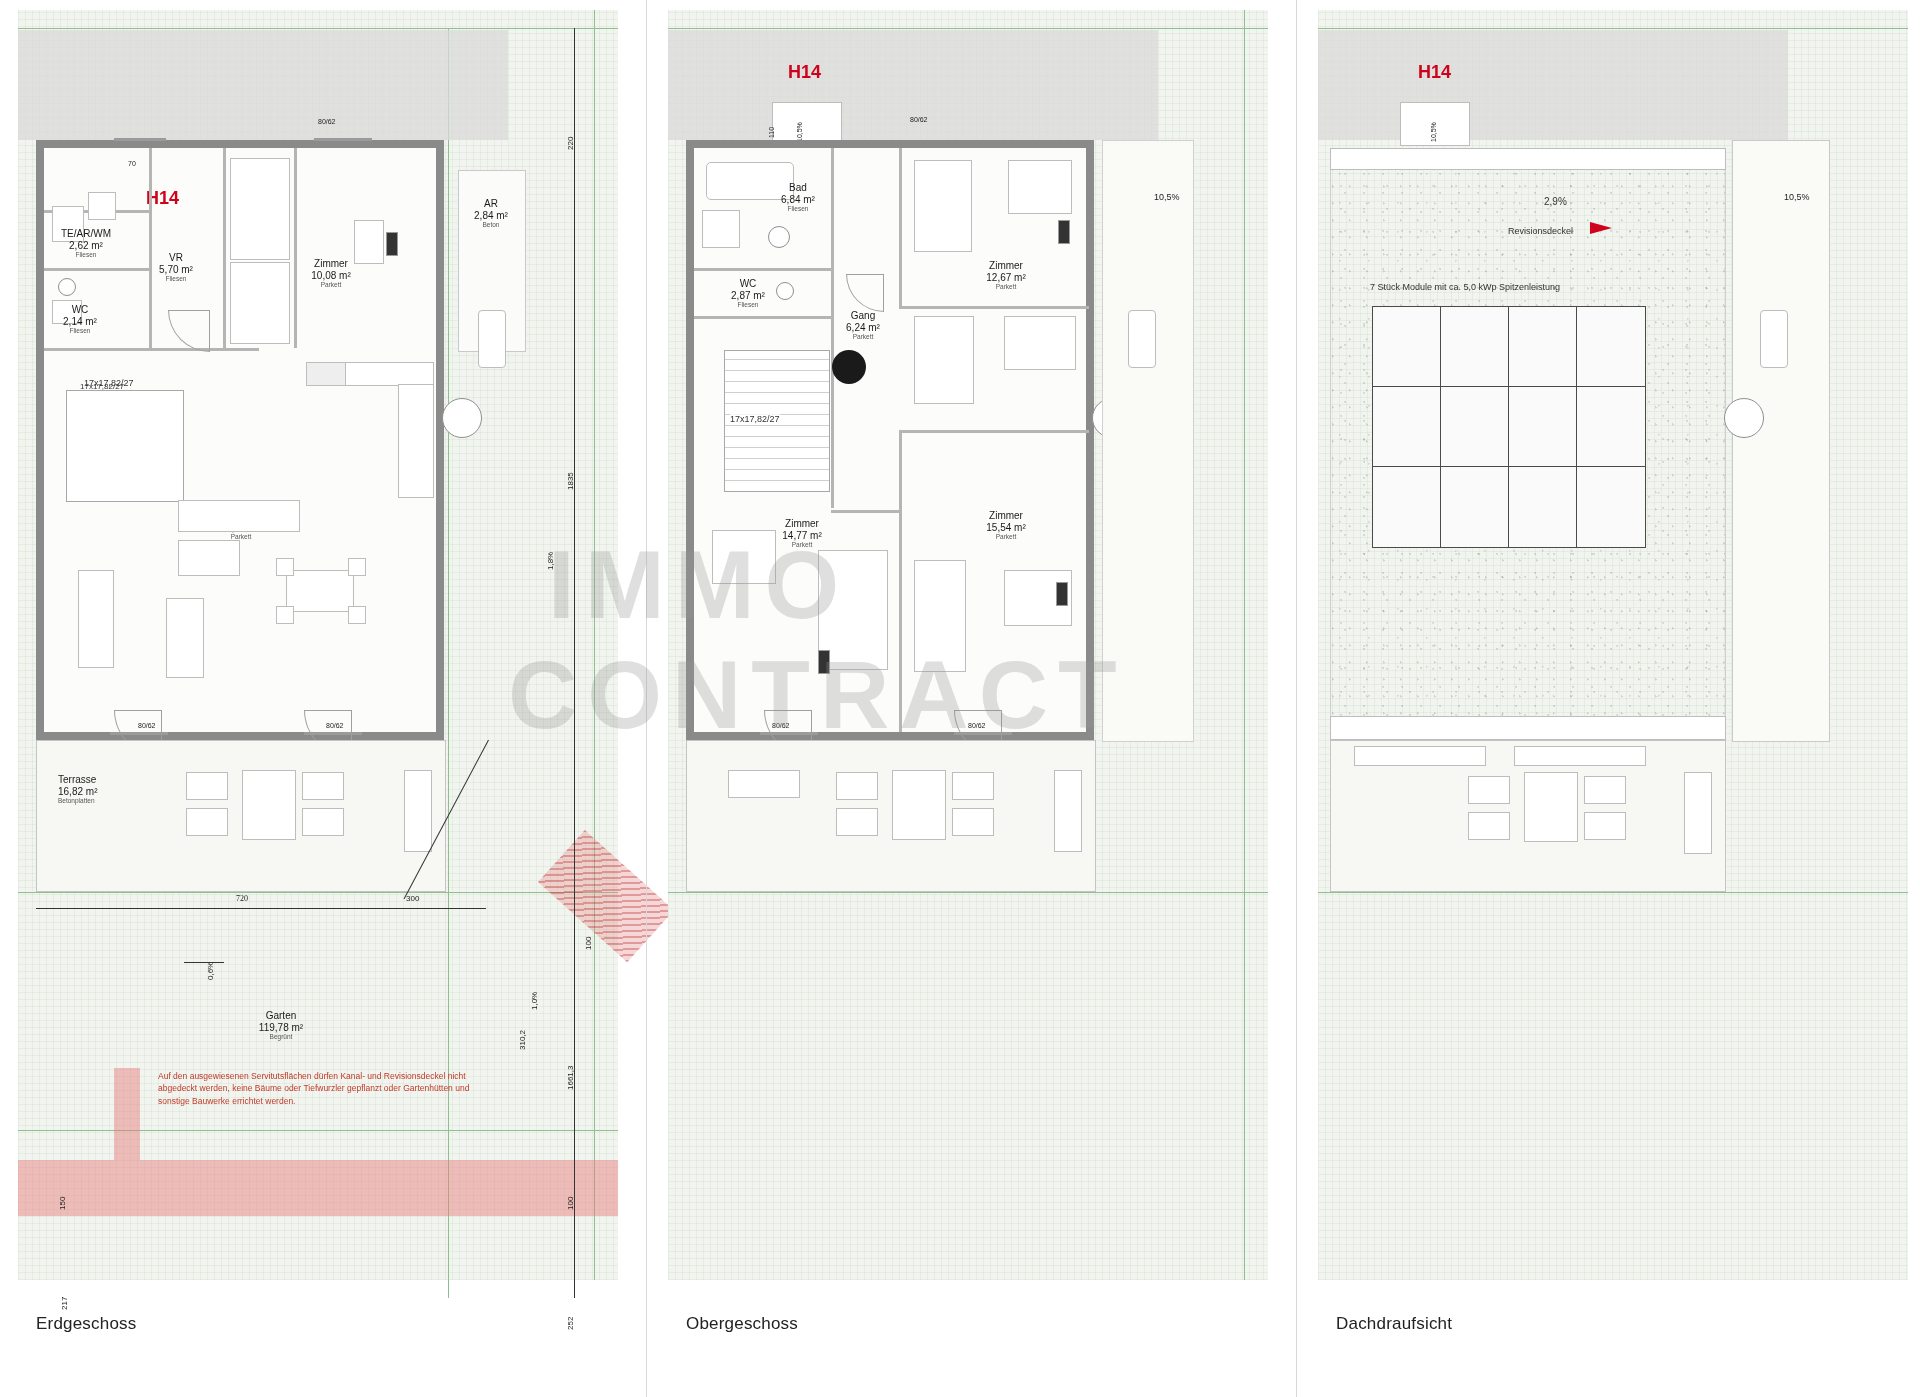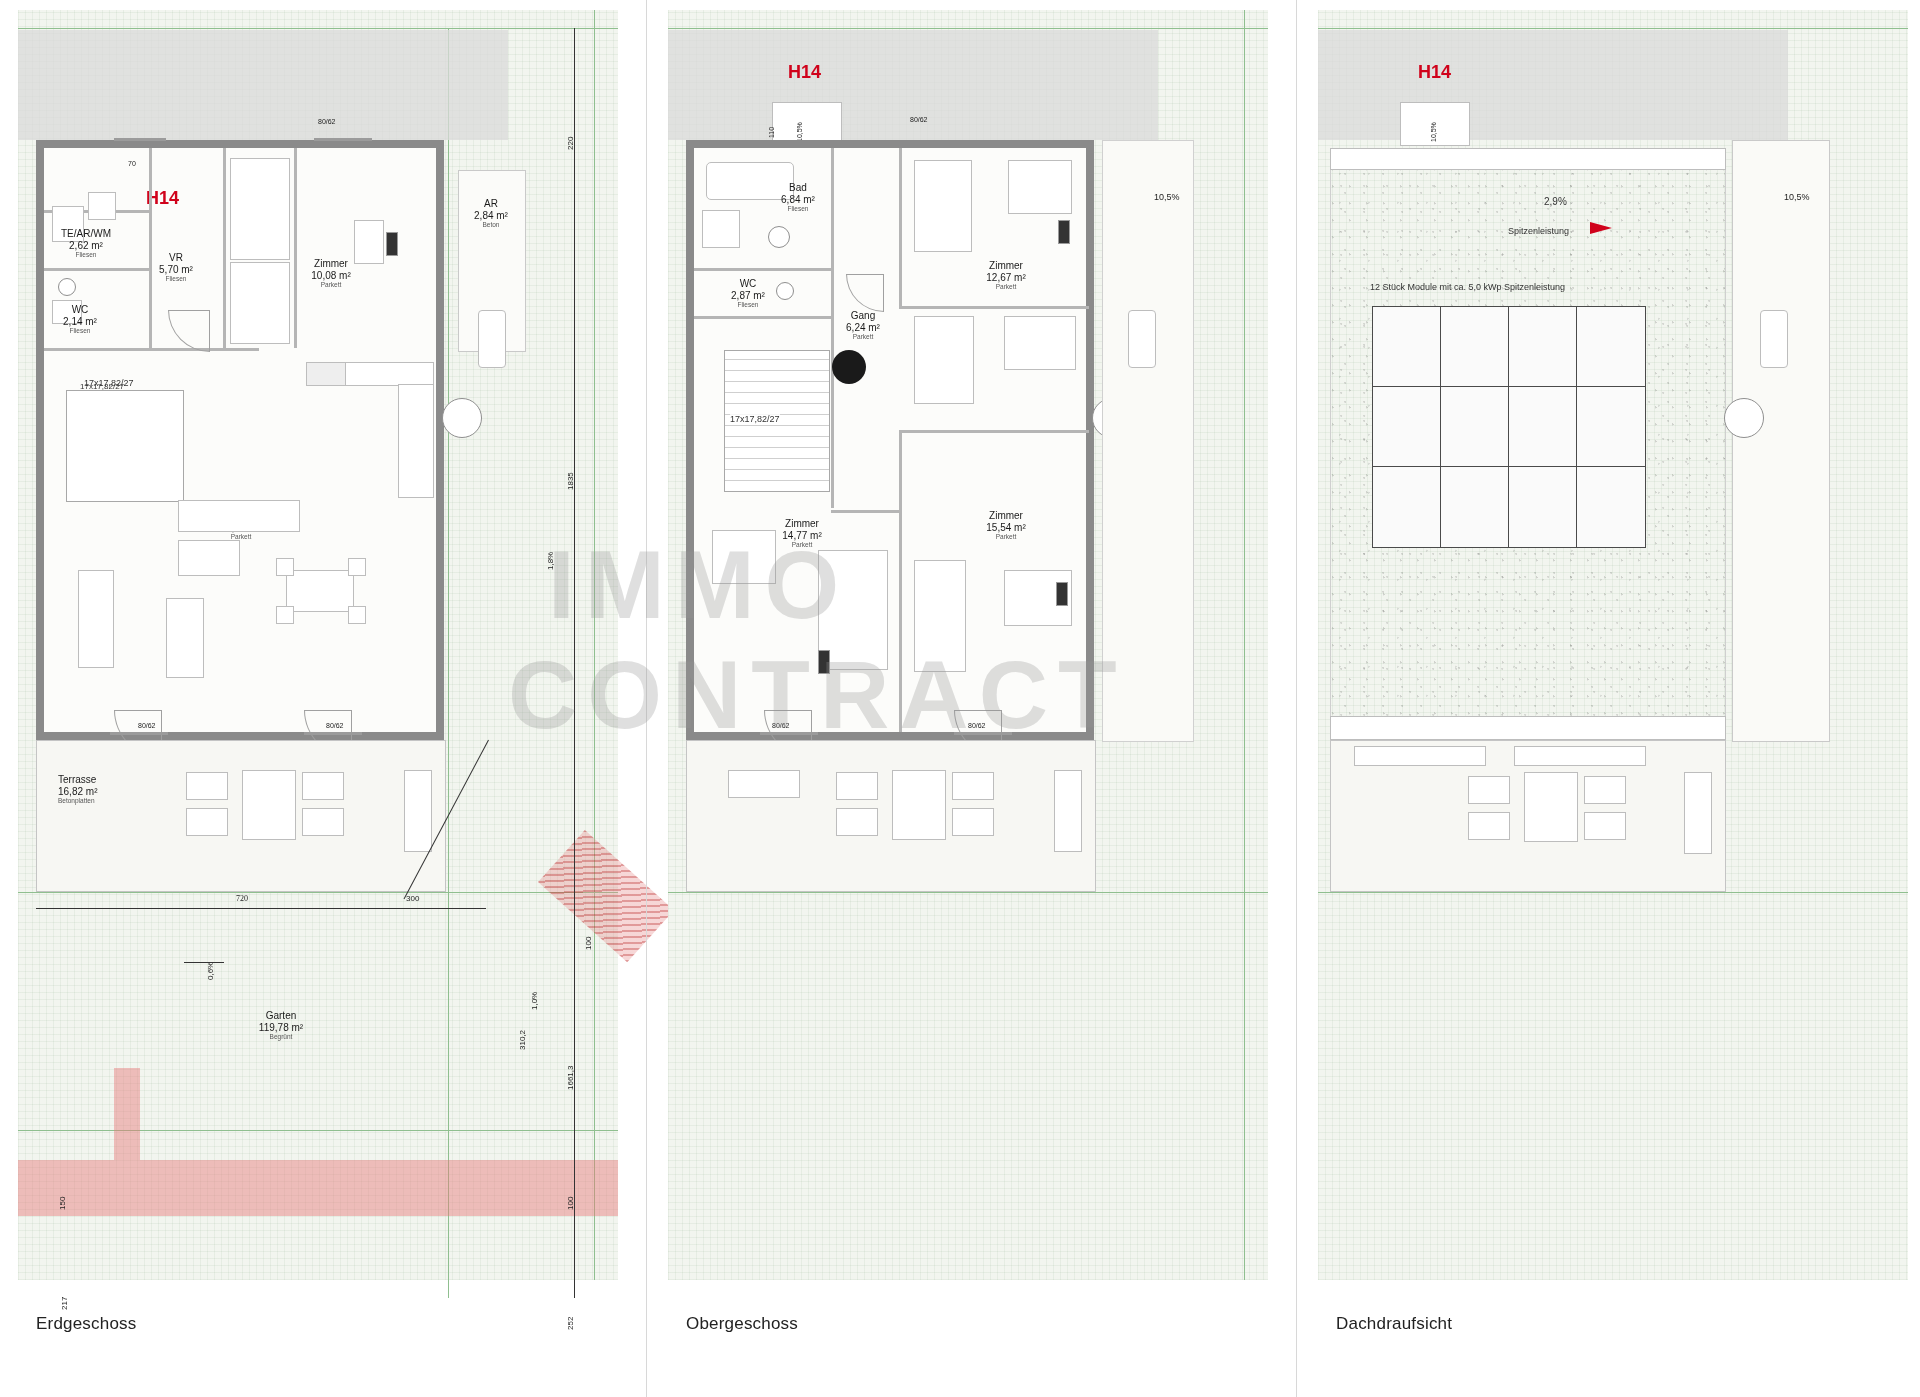--- a/index.html
+++ b/index.html
@@ -191,20 +191,21 @@
       <div class="roomlabel" style="left:208px;top:1000px;width:110px;">
         <div class="nm">Garten</div>
         <div class="ar">119,78 m²</div>
         <div class="fl">Begrünt</div>
       </div>
 
       <div class="pinkhatch" style="left:520px;top:872px;width:70px;height:120px;transform:rotate(-48deg);transform-origin:left top;"></div>
       <div class="pinkband" style="left:0;top:1150px;width:600px;height:56px;"></div>
       <div class="pinkband" style="left:96px;top:1058px;width:26px;height:92px;"></div>
 
+      <div class="note" style="left:140px;top:1060px;width:330px;">Auf den ausgewiesenen Servitutsflächen dürfen Kanal- und Revisionsdeckel nicht abgedeckt werden, keine Bäume oder Tiefwurzler gepflanzt oder Gartenhütten und sonstige Bauwerke errichtet werden.</div>
 
       <div class="lineh" style="left:18px;top:898px;width:450px;background:#333;"></div>
       <div class="dimtxt" style="left:218px;top:884px;font-family:Liberation Serif, serif;">720</div>
       <div class="dimtxt" style="left:388px;top:884px;">300</div>
       <div class="linev" style="left:556px;top:18px;height:1270px;background:#333;"></div>
       <div class="dimv" style="left:548px;top:140px;">220</div>
       <div class="dimv" style="left:548px;top:480px;">1835</div>
       <div class="dimv" style="left:548px;top:1080px;">1661,3</div>
       <div class="dimv" style="left:500px;top:1040px;">310,2</div>
       <div class="dimv" style="left:42px;top:1300px;">217</div>
@@ -361,24 +362,24 @@
       <div class="furnlite" style="left:12px;top:706px;width:394px;height:22px;background:#fff;"></div>
 
       <div class="room" style="left:414px;top:130px;width:96px;height:600px;background:#fafaf7;"></div>
       <div class="dimtxt" style="left:466px;top:182px;font-size:9px;">10,5%</div>
       <div class="furnlite" style="left:442px;top:300px;width:26px;height:56px;border-radius:4px;"></div>
       <div class="circ" style="left:406px;top:388px;width:38px;height:38px;"></div>
 
       <div class="tinytxt" style="left:226px;top:186px;font-size:10px;">2,9%</div>
       <div class="dimv" style="left:66px;top:520px;font-size:10px;">2,0%</div>
 
-      <div class="tinytxt" style="left:190px;top:216px;font-size:9px;">Spitzenleistung</div>
+      <div class="tinytxt" style="left:190px;top:216px;font-size:9px;">Revisionsdeckel</div>
       <div class="arrowred" style="left:272px;top:212px;"></div>
 
-      <div class="tinytxt" style="left:52px;top:272px;font-size:9px;">12 Stück Module mit ca. 5,0 kWp Spitzenleistung</div>
+      <div class="tinytxt" style="left:52px;top:272px;font-size:9px;">7 Stück Module mit ca. 5,0 kWp Spitzenleistung</div>
       <div class="pvmod" style="left:54px;top:296px;width:272px;height:240px;background:transparent;"></div>
       <div class="pvmod" style="left:54px;top:296px;width:68px;height:80px;"></div>
       <div class="pvmod" style="left:122px;top:296px;width:68px;height:80px;"></div>
       <div class="pvmod" style="left:190px;top:296px;width:68px;height:80px;"></div>
       <div class="pvmod" style="left:258px;top:296px;width:68px;height:80px;"></div>
       <div class="pvmod" style="left:54px;top:376px;width:68px;height:80px;"></div>
       <div class="pvmod" style="left:122px;top:376px;width:68px;height:80px;"></div>
       <div class="pvmod" style="left:190px;top:376px;width:68px;height:80px;"></div>
       <div class="pvmod" style="left:258px;top:376px;width:68px;height:80px;"></div>
       <div class="pvmod" style="left:54px;top:456px;width:68px;height:80px;"></div>

